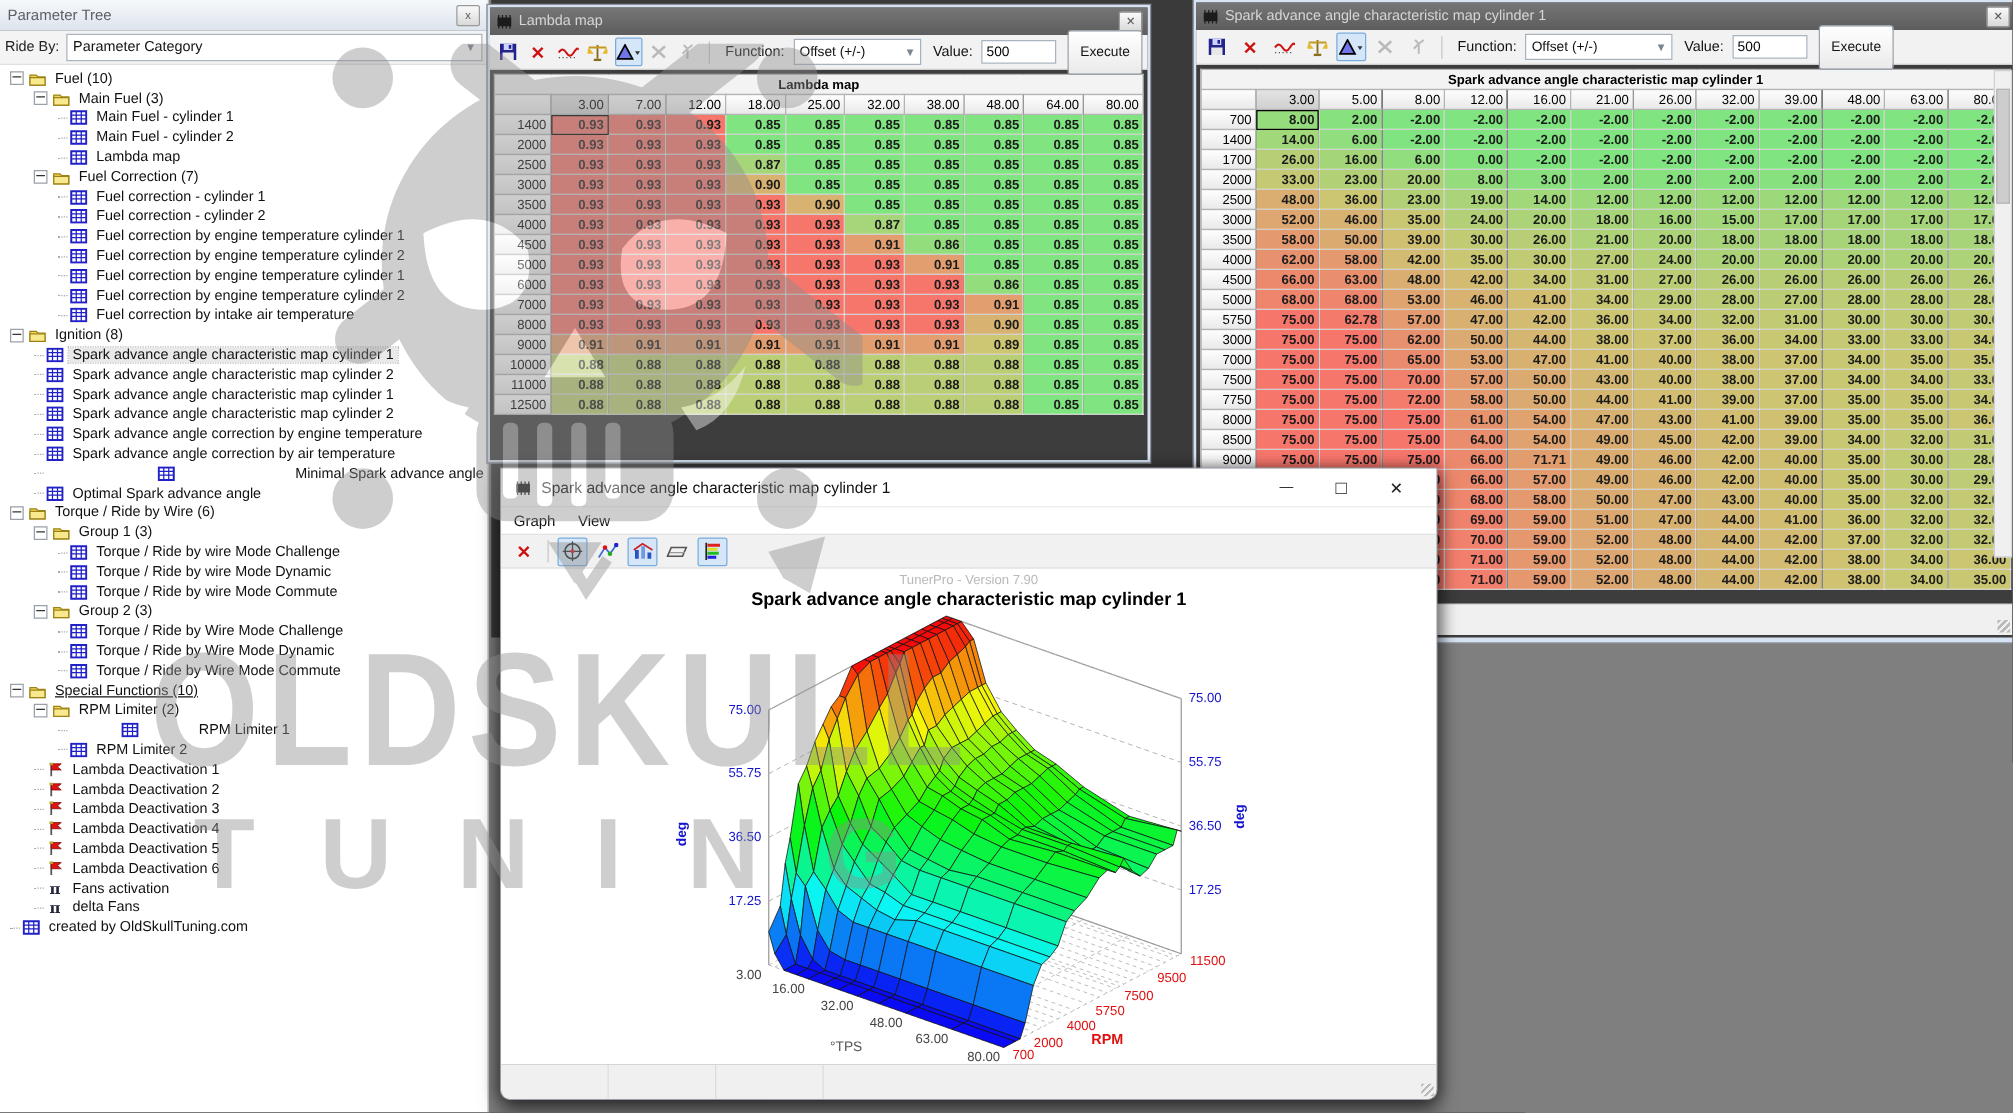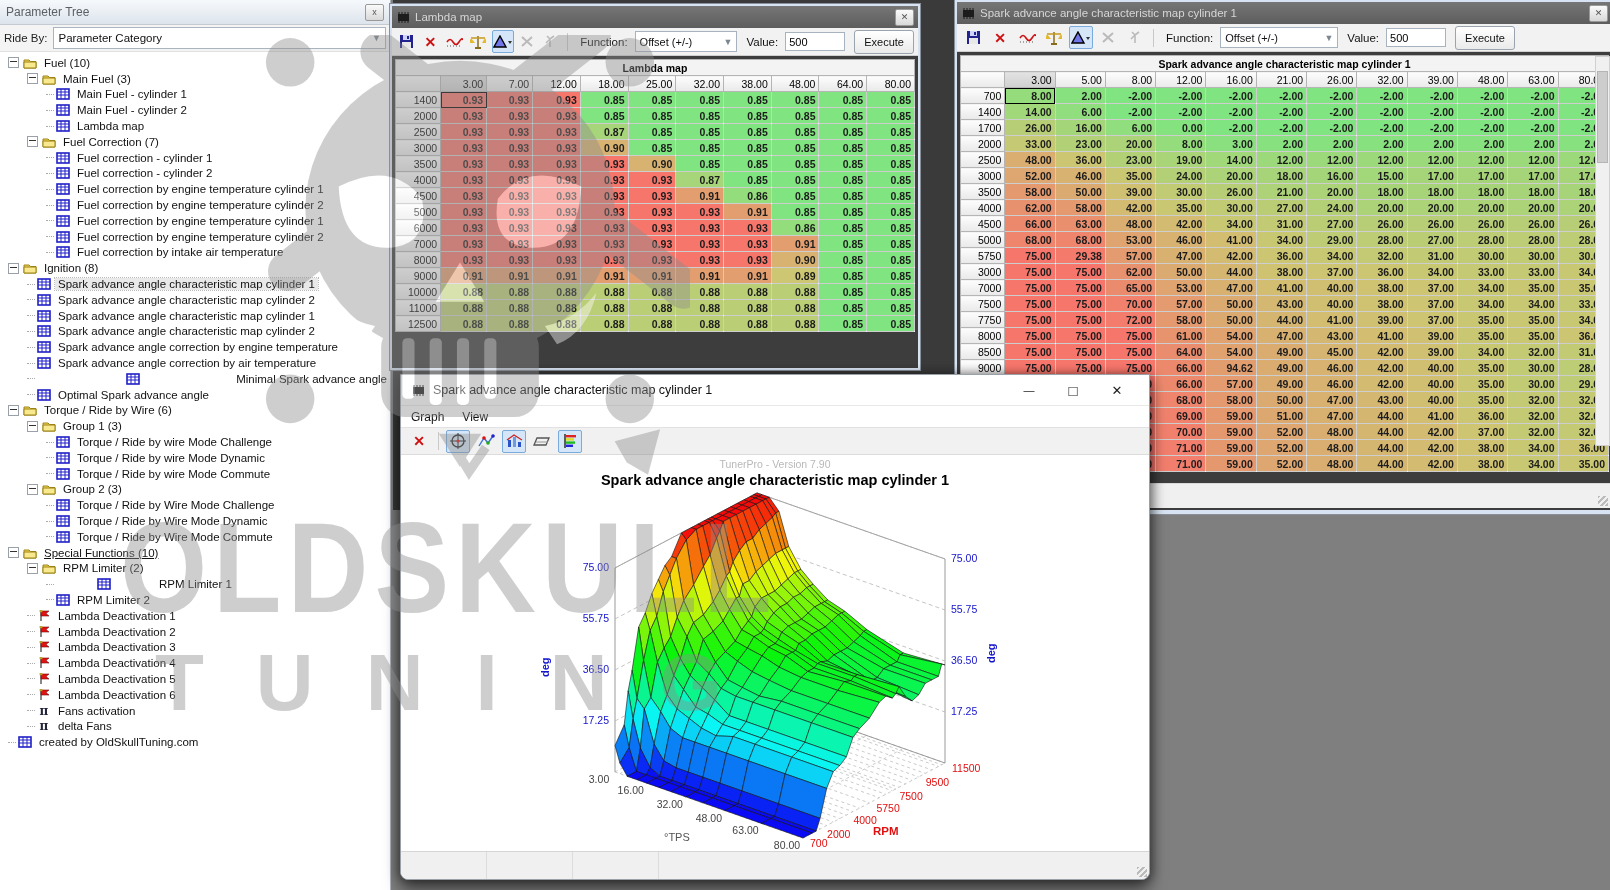--- a/index.html
+++ b/index.html
@@ -38,21 +38,21 @@
   .toolbar{height:27px;background:#f2f2f2;border-bottom:1px solid #cfcfcf;display:flex;align-items:center;padding:0 4px;gap:3px;}
   .tsep{width:1px;height:18px;background:#c8c8c8;margin:0 3px;}
   .tbtn{width:22px;height:21px;display:flex;align-items:center;justify-content:center;border:1px solid transparent;border-radius:2px;}
   .tbtn.active{background:#d5e6f8;border-color:#7aabdd;}
   .tbtn.disabled{opacity:.45;filter:grayscale(1);}
   .redx{color:#cf1010;font-weight:bold;font-size:14px;line-height:1;}
   .fn-label{font-size:11.5px;color:#111;margin:0 4px 0 6px;}
   .fn-combo{width:108px;height:19px;background:#fff;border:1px solid #a7b4c0;font-size:11px;display:flex;align-items:center;padding:0 4px;color:#111;}
   .fn-combo .chev{margin-left:auto;color:#7b8691;font-size:9px;}
   .val-input{width:52px;height:17px;border:1px solid #a7b4c0;font-size:11px;padding:0 3px;font-family:"Liberation Sans",sans-serif;}
-  .exec-btn{height:24px;padding:0 9px;margin-left:6px;background:linear-gradient(#ffffff,#eaeaea);
+  .exec-btn{height:36px;padding:0 9px;margin-left:6px;background:linear-gradient(#ffffff,#eaeaea);
     border:1px solid #9aa4ae;border-radius:3px;font-size:11px;color:#111;}
 
   
   table.map{border-collapse:collapse;margin:3px;table-layout:fixed;}
   table.map td{height:15px;padding:0 3px;font-size:10.5px;text-align:right;overflow:hidden;white-space:nowrap;}
   td.mtitle{background:#f3f3f3;border:1px solid #b5b5b5;font-weight:bold;text-align:center !important;font-size:11px;height:16px;}
   td.mhead,td.mrow{background:linear-gradient(#fdfdfd,#e9e9e9);border:1px solid #b5b5b5;color:#000;text-align:center;}
   td.mrow{text-align:right;}
   td.mhead.selcol{background:linear-gradient(#e3e3e3,#cfcfcf);}
   td.mcell{border:1px solid rgba(255,255,255,.75);font-weight:bold;color:#1c1c1c;}
@@ -985,21 +985,21 @@
               <td class="mcell" style="background:rgb(190,204,117)">29.00</td>
               <td class="mcell" style="background:rgb(188,205,117)">28.00</td>
               <td class="mcell" style="background:rgb(186,205,117)">27.00</td>
               <td class="mcell" style="background:rgb(188,205,117)">28.00</td>
               <td class="mcell" style="background:rgb(188,205,117)">28.00</td>
               <td class="mcell" style="background:rgb(188,205,117)">28.00</td>
             </tr>
             <tr>
               <td class="mrow">5750</td>
               <td class="mcell" style="background:rgb(246,118,108)">75.00</td>
-              <td class="mcell" style="background:rgb(244,122,108)">29.38</td>
+              <td class="mcell" style="background:rgb(244,122,108)">62.78</td>
               <td class="mcell" style="background:rgb(227,155,111)">57.00</td>
               <td class="mcell" style="background:rgb(216,176,112)">47.00</td>
               <td class="mcell" style="background:rgb(211,187,113)">42.00</td>
               <td class="mcell" style="background:rgb(204,198,114)">36.00</td>
               <td class="mcell" style="background:rgb(200,200,115)">34.00</td>
               <td class="mcell" style="background:rgb(196,202,116)">32.00</td>
               <td class="mcell" style="background:rgb(194,202,116)">31.00</td>
               <td class="mcell" style="background:rgb(192,203,116)">30.00</td>
               <td class="mcell" style="background:rgb(192,203,116)">30.00</td>
               <td class="mcell" style="background:rgb(192,203,116)">30.00</td>
@@ -1093,21 +1093,21 @@
               <td class="mcell" style="background:rgb(200,200,115)">34.00</td>
               <td class="mcell" style="background:rgb(196,202,116)">32.00</td>
               <td class="mcell" style="background:rgb(194,202,116)">31.00</td>
             </tr>
             <tr>
               <td class="mrow">9000</td>
               <td class="mcell" style="background:rgb(246,118,108)">75.00</td>
               <td class="mcell" style="background:rgb(246,118,108)">75.00</td>
               <td class="mcell" style="background:rgb(246,118,108)">75.00</td>
               <td class="mcell" style="background:rgb(236,137,109)">66.00</td>
-              <td class="mcell" style="background:rgb(226,157,111)">94.62</td>
+              <td class="mcell" style="background:rgb(226,157,111)">71.71</td>
               <td class="mcell" style="background:rgb(218,172,112)">49.00</td>
               <td class="mcell" style="background:rgb(215,178,113)">46.00</td>
               <td class="mcell" style="background:rgb(211,187,113)">42.00</td>
               <td class="mcell" style="background:rgb(209,191,113)">40.00</td>
               <td class="mcell" style="background:rgb(202,199,115)">35.00</td>
               <td class="mcell" style="background:rgb(192,203,116)">30.00</td>
               <td class="mcell" style="background:rgb(188,205,117)">28.00</td>
             </tr>
             <tr>
               <td class="mrow">9500</td>

